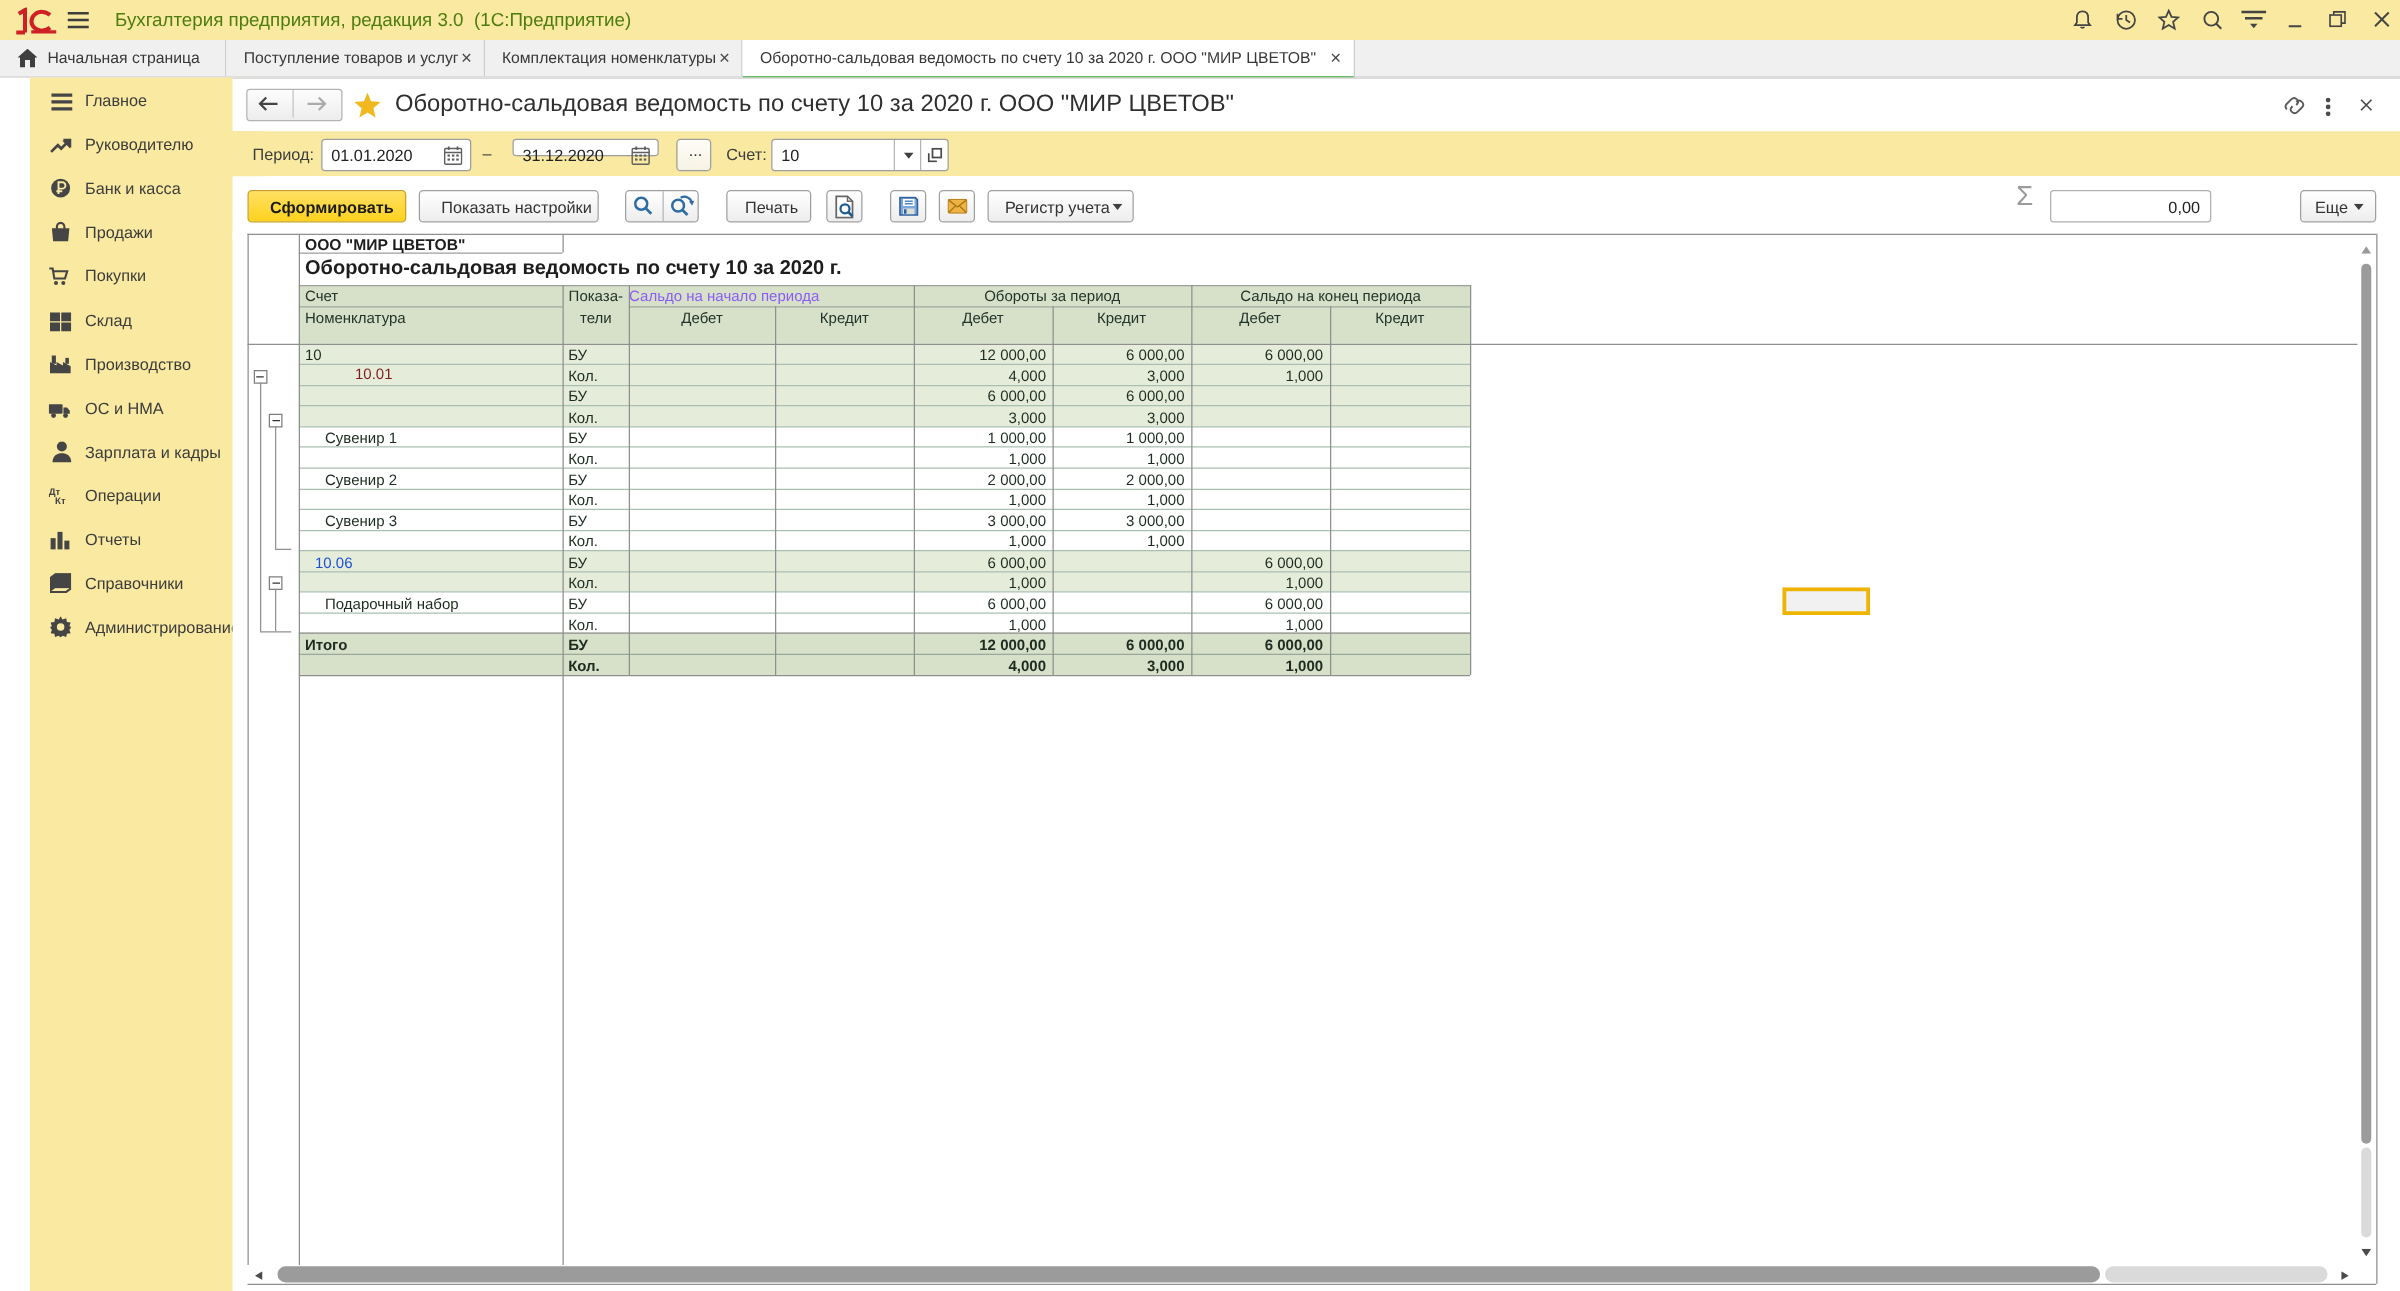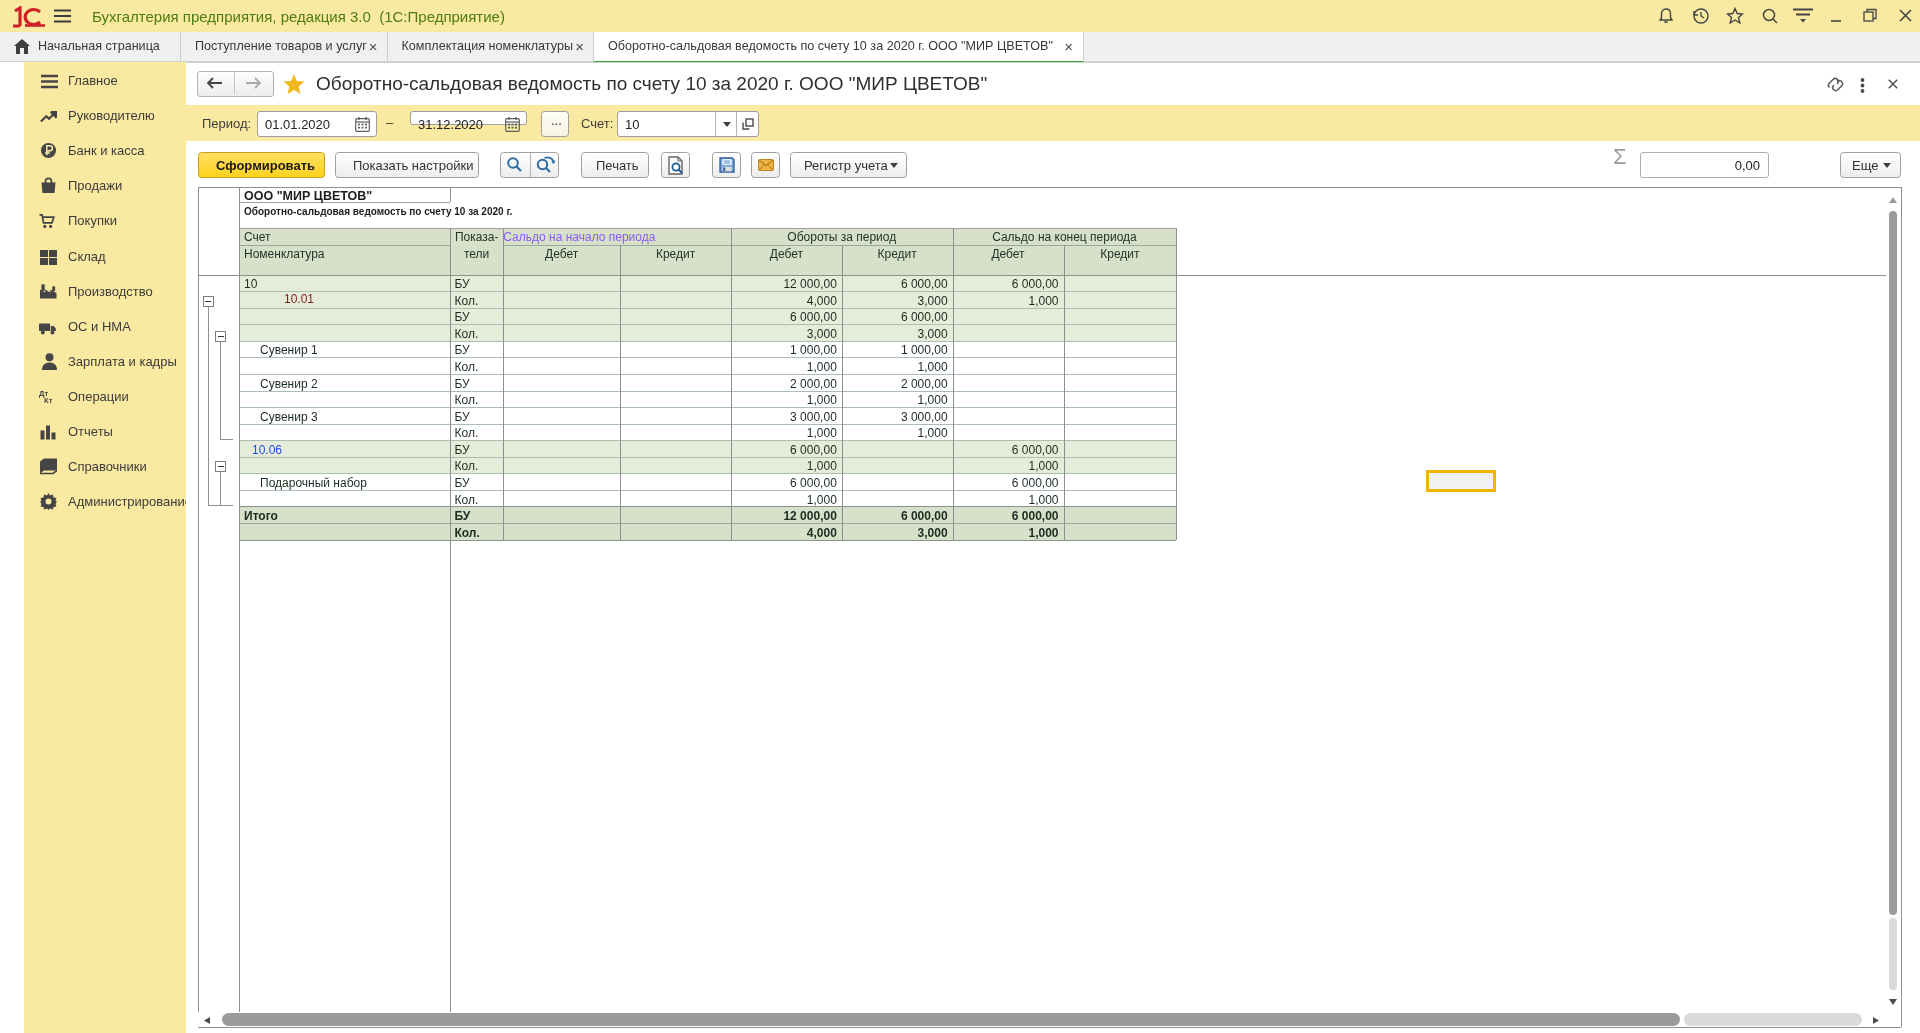--- a/index.html
+++ b/index.html
@@ -403,21 +403,21 @@
   <div style="position:absolute;left:29.2px;top:144.7px;width:9px;height:9px;border:1px solid #7e7e7e;background:#fff"></div>
   <div style="position:absolute;left:31.7px;top:149.7px;width:6px;height:1px;background:#333"></div>
   <div style="position:absolute;left:29.2px;top:274.9px;width:9px;height:9px;border:1px solid #7e7e7e;background:#fff"></div>
   <div style="position:absolute;left:31.7px;top:279.9px;width:6px;height:1px;background:#333"></div>
   <div style="position:absolute;left:21.8px;top:120.2px;width:1px;height:198.6px;background:#909090"></div>
   <div style="position:absolute;left:21.8px;top:318.8px;width:25.2px;height:1px;background:#909090"></div>
   <div style="position:absolute;left:34.2px;top:154.7px;width:1px;height:98.5px;background:#909090"></div>
   <div style="position:absolute;left:34.2px;top:253.2px;width:12.8px;height:1px;background:#909090"></div>
   <div style="position:absolute;left:34.2px;top:284.9px;width:1px;height:33.9px;background:#909090"></div>
   <div style="position:absolute;top:2.8px;font-size:12.5px;color:#1d1d1d;white-space:nowrap;font-weight:700;left:58px;">ООО "МИР ЦВЕТОВ"</div>
-  <div style="position:absolute;top:20px;font-size:10px;color:#1d1d1d;white-space:nowrap;font-weight:700;left:58px;">Оборотно-сальдовая ведомость по счету 10 за 2020 г.</div>
+  <div style="position:absolute;top:20px;font-size:16px;color:#1d1d1d;white-space:nowrap;font-weight:700;left:58px;">Оборотно-сальдовая ведомость по счету 10 за 2020 г.</div>
   <div style="position:absolute;top:43.5px;font-size:12px;color:#22352a;white-space:nowrap;left:58px;">Счет</div>
   <div style="position:absolute;top:60.5px;font-size:12px;color:#22352a;white-space:nowrap;left:58px;">Номенклатура</div>
   <div style="position:absolute;top:43.5px;font-size:12px;color:#22352a;white-space:nowrap;left:264px;width:53.3px;text-align:center;">Показа-</div>
   <div style="position:absolute;top:60.5px;font-size:12px;color:#22352a;white-space:nowrap;left:264px;width:53.3px;text-align:center;">тели</div>
   <div style="position:absolute;top:43.5px;font-size:12px;color:#8b5cf6;white-space:nowrap;left:317.3px;width:227.7px;text-align:left;">Сальдо на начало периода</div>
   <div style="position:absolute;top:43.5px;font-size:12px;color:#22352a;white-space:nowrap;left:545px;width:221.6px;text-align:center;">Обороты за период</div>
   <div style="position:absolute;top:43.5px;font-size:12px;color:#22352a;white-space:nowrap;left:766.6px;width:223.7px;text-align:center;">Сальдо на конец периода</div>
   <div style="position:absolute;top:60.5px;font-size:12px;color:#22352a;white-space:nowrap;left:317.3px;width:116.8px;text-align:center;">Дебет</div>
   <div style="position:absolute;top:60.5px;font-size:12px;color:#22352a;white-space:nowrap;left:545px;width:110.8px;text-align:center;">Дебет</div>
   <div style="position:absolute;top:60.5px;font-size:12px;color:#22352a;white-space:nowrap;left:766.6px;width:110.9px;text-align:center;">Дебет</div>

